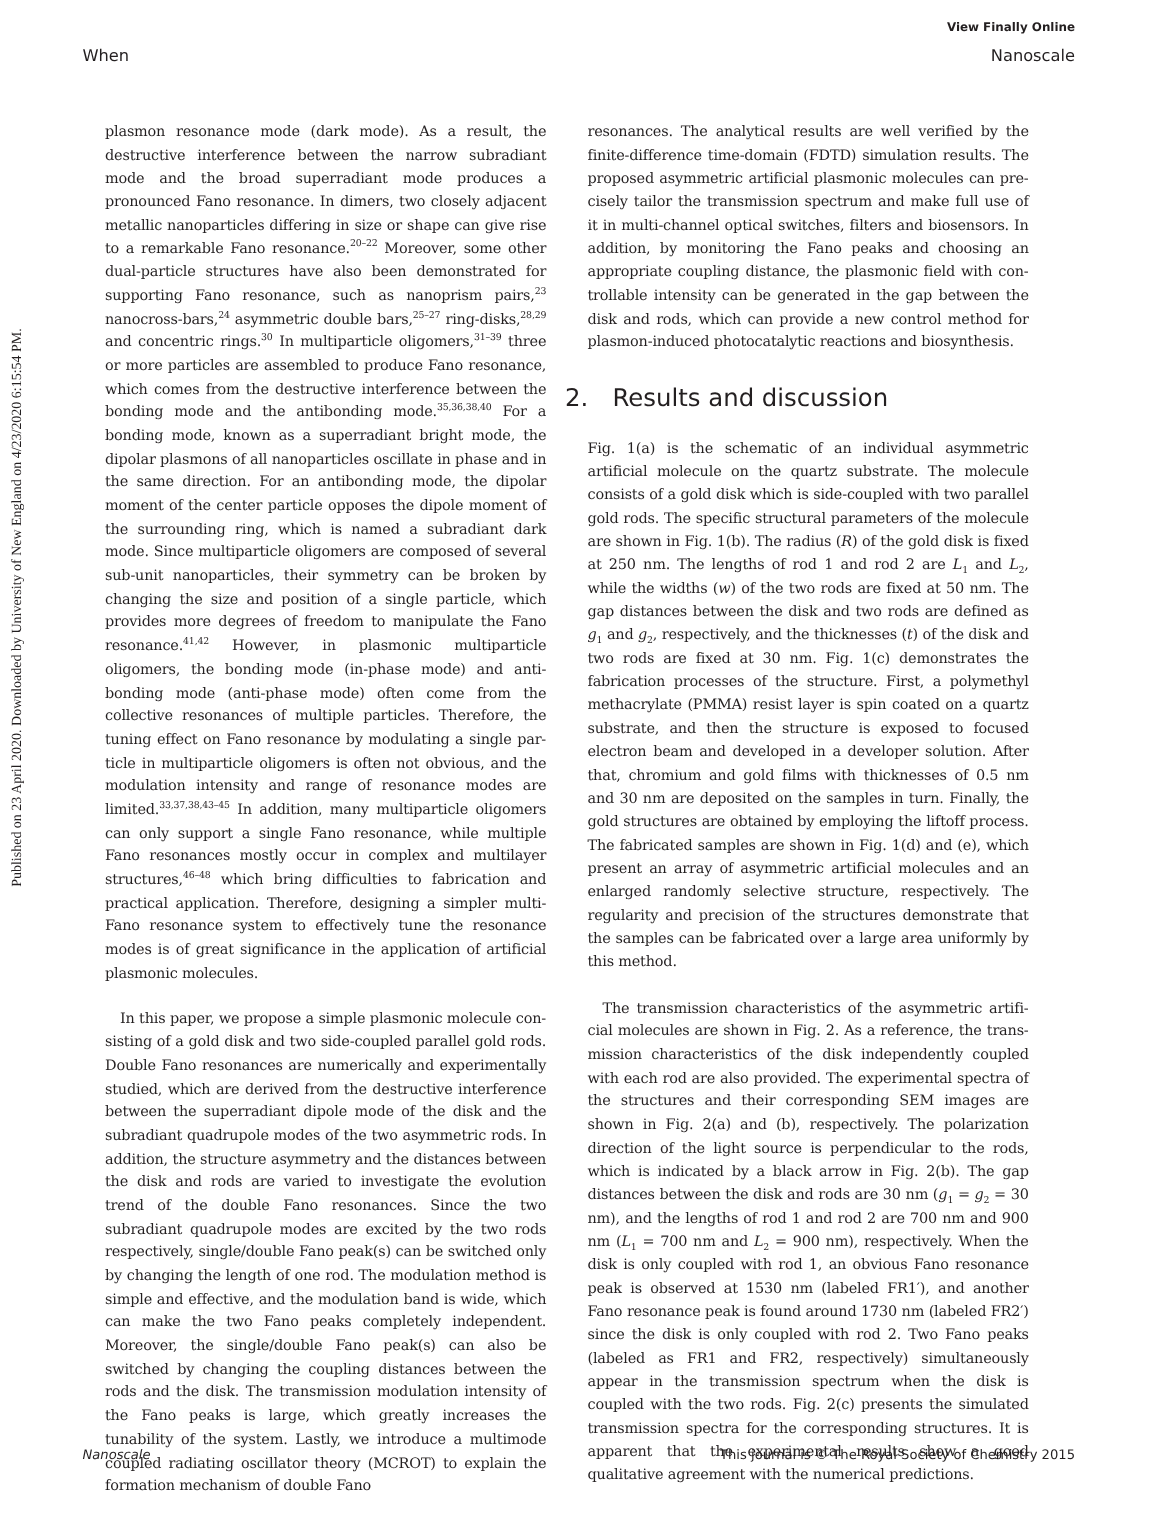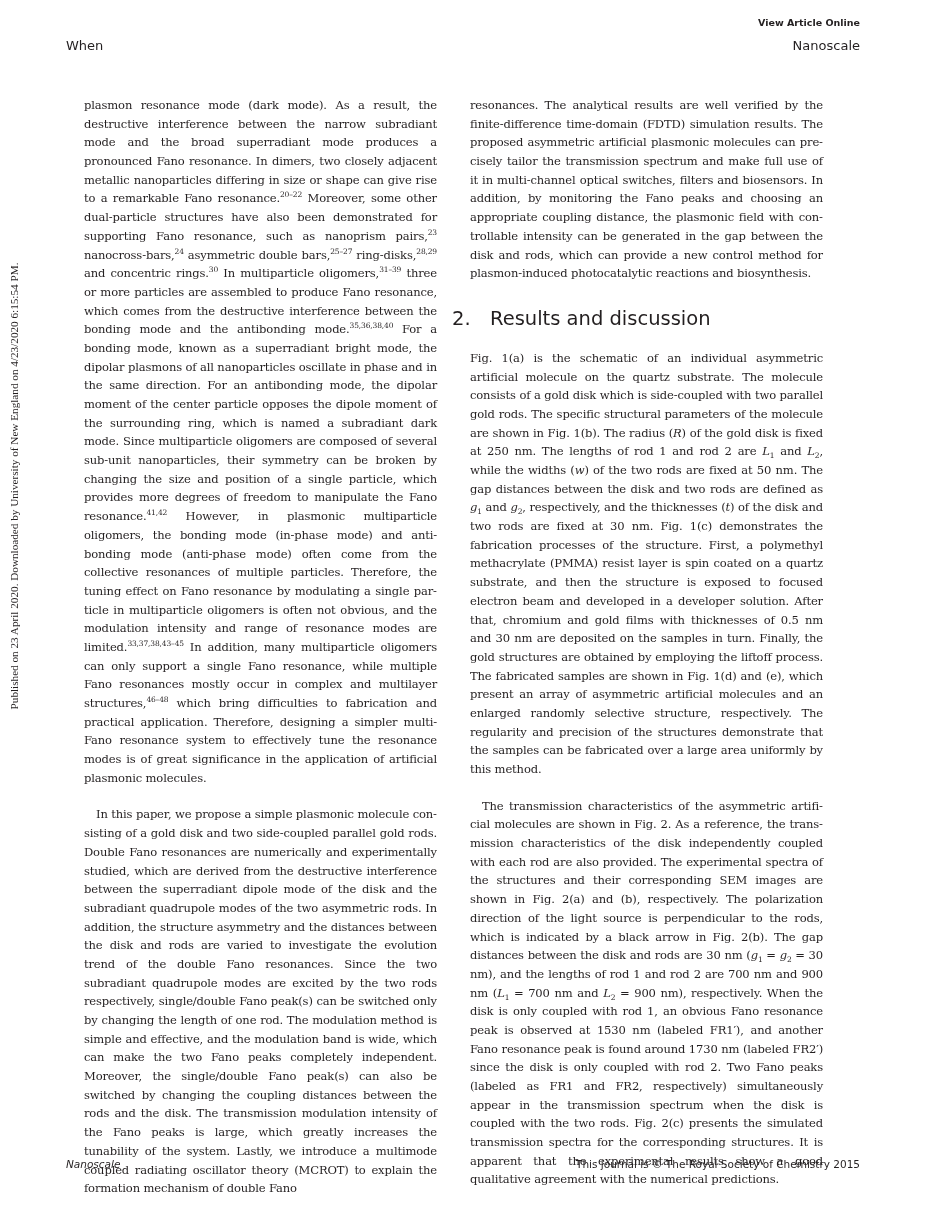--- a/index.html
+++ b/index.html
@@ -21,21 +21,21 @@
         margin:24px 0 14px 0; color:#231f20; text-align:left; letter-spacing:0; }
   .section-heading .num { display:inline-block; width:38px; }
   #sidebar { position:absolute; left:14px; top:486px; transform:translate(-50%,-50%) rotate(-90deg);
         white-space:nowrap; font-family:"Liberation Serif","DejaVu Serif",serif; font-size:11.2px; color:#231f20; }
   #foot-left { position:absolute; top:1158px; left:66px; font-size:10.5px; font-style:italic; color:#231f20; }
   #foot-right { position:absolute; top:1158px; right:65px; font-size:10.5px; color:#231f20; }
 </style>
 </head>
 <body>
 
-<div id="view-online" class="sans">View Article Online</div>
+<div id="view-online" class="sans">View Finally Online</div>
 <div id="run-left" class="sans">When</div>
 <div id="run-right" class="sans">Nanoscale</div>
 
 <div id="sidebar">Published on 23 April 2020. Downloaded by University of New England on 4/23/2020 6:15:54 PM.</div>
 
 <div id="col-left" class="col">
   <p><span>plasmon resonance mode (dark mode). As a result, the destructive interference between the narrow subradiant mode and the broad superradiant mode produces a pronounced Fano resonance. In dimers, two closely adjacent metallic nano­particles differing in size or shape can give rise to a remark­able Fano resonance.</span><sup>20–22</sup><span> Moreover, some other dual-particle structures have also been demonstrated for supporting Fano resonance, such as nanoprism pairs,</span><sup>23</sup><span> nanocross-bars,</span><sup>24</sup><span> asym­metric double bars,</span><sup>25–27</sup><span> ring-disks,</span><sup>28,29</sup><span> and concentric rings.</span><sup>30</sup><span> In multiparticle oligomers,</span><sup>31–39</sup><span> three or more particles are assembled to produce Fano resonance, which comes from the destructive interference between the bonding mode and the antibonding mode.</span><sup>35,36,38,40</sup><span> For a bonding mode, known as a superradiant bright mode, the dipolar plasmons of all nano­particles oscillate in phase and in the same direction. For an antibonding mode, the dipolar moment of the center particle opposes the dipole moment of the surrounding ring, which is named a subradiant dark mode. Since multiparticle oligomers are composed of several sub-unit nanoparticles, their sym­metry can be broken by changing the size and position of a single particle, which provides more degrees of freedom to manipulate the Fano resonance.</span><sup>41,42</sup><span> However, in plasmonic multiparticle oligomers, the bonding mode (in-phase mode) and anti-bonding mode (anti-phase mode) often come from the collective resonances of multiple particles. Therefore, the tuning effect on Fano resonance by modulating a single par­ticle in multiparticle oligomers is often not obvious, and the modulation intensity and range of resonance modes are limited.</span><sup>33,37,38,43–45</sup><span> In addition, many multiparticle oligomers can only support a single Fano resonance, while multiple Fano resonances mostly occur in complex and multilayer structures,</span><sup>46–48</sup><span> which bring difficulties to fabrication and prac­tical application. Therefore, designing a simpler multi-Fano resonance system to effectively tune the resonance modes is of great significance in the application of artificial plasmonic molecules.</span></p>
   <p class="indent">In this paper, we propose a simple plasmonic molecule con­sisting of a gold disk and two side-coupled parallel gold rods. Double Fano resonances are numerically and experimentally studied, which are derived from the destructive interference between the superradiant dipole mode of the disk and the sub­radiant quadrupole modes of the two asymmetric rods. In addition, the structure asymmetry and the distances between the disk and rods are varied to investigate the evolution trend of the double Fano resonances. Since the two subradiant quad­rupole modes are excited by the two rods respectively, single/double Fano peak(s) can be switched only by changing the length of one rod. The modulation method is simple and effective, and the modulation band is wide, which can make the two Fano peaks completely independent. Moreover, the single/double Fano peak(s) can also be switched by changing the coupling distances between the rods and the disk. The transmission modulation intensity of the Fano peaks is large, which greatly increases the tunability of the system. Lastly, we introduce a multimode coupled radiating oscillator theory (MCROT) to explain the formation mechanism of double Fano</p>
 </div>
 

